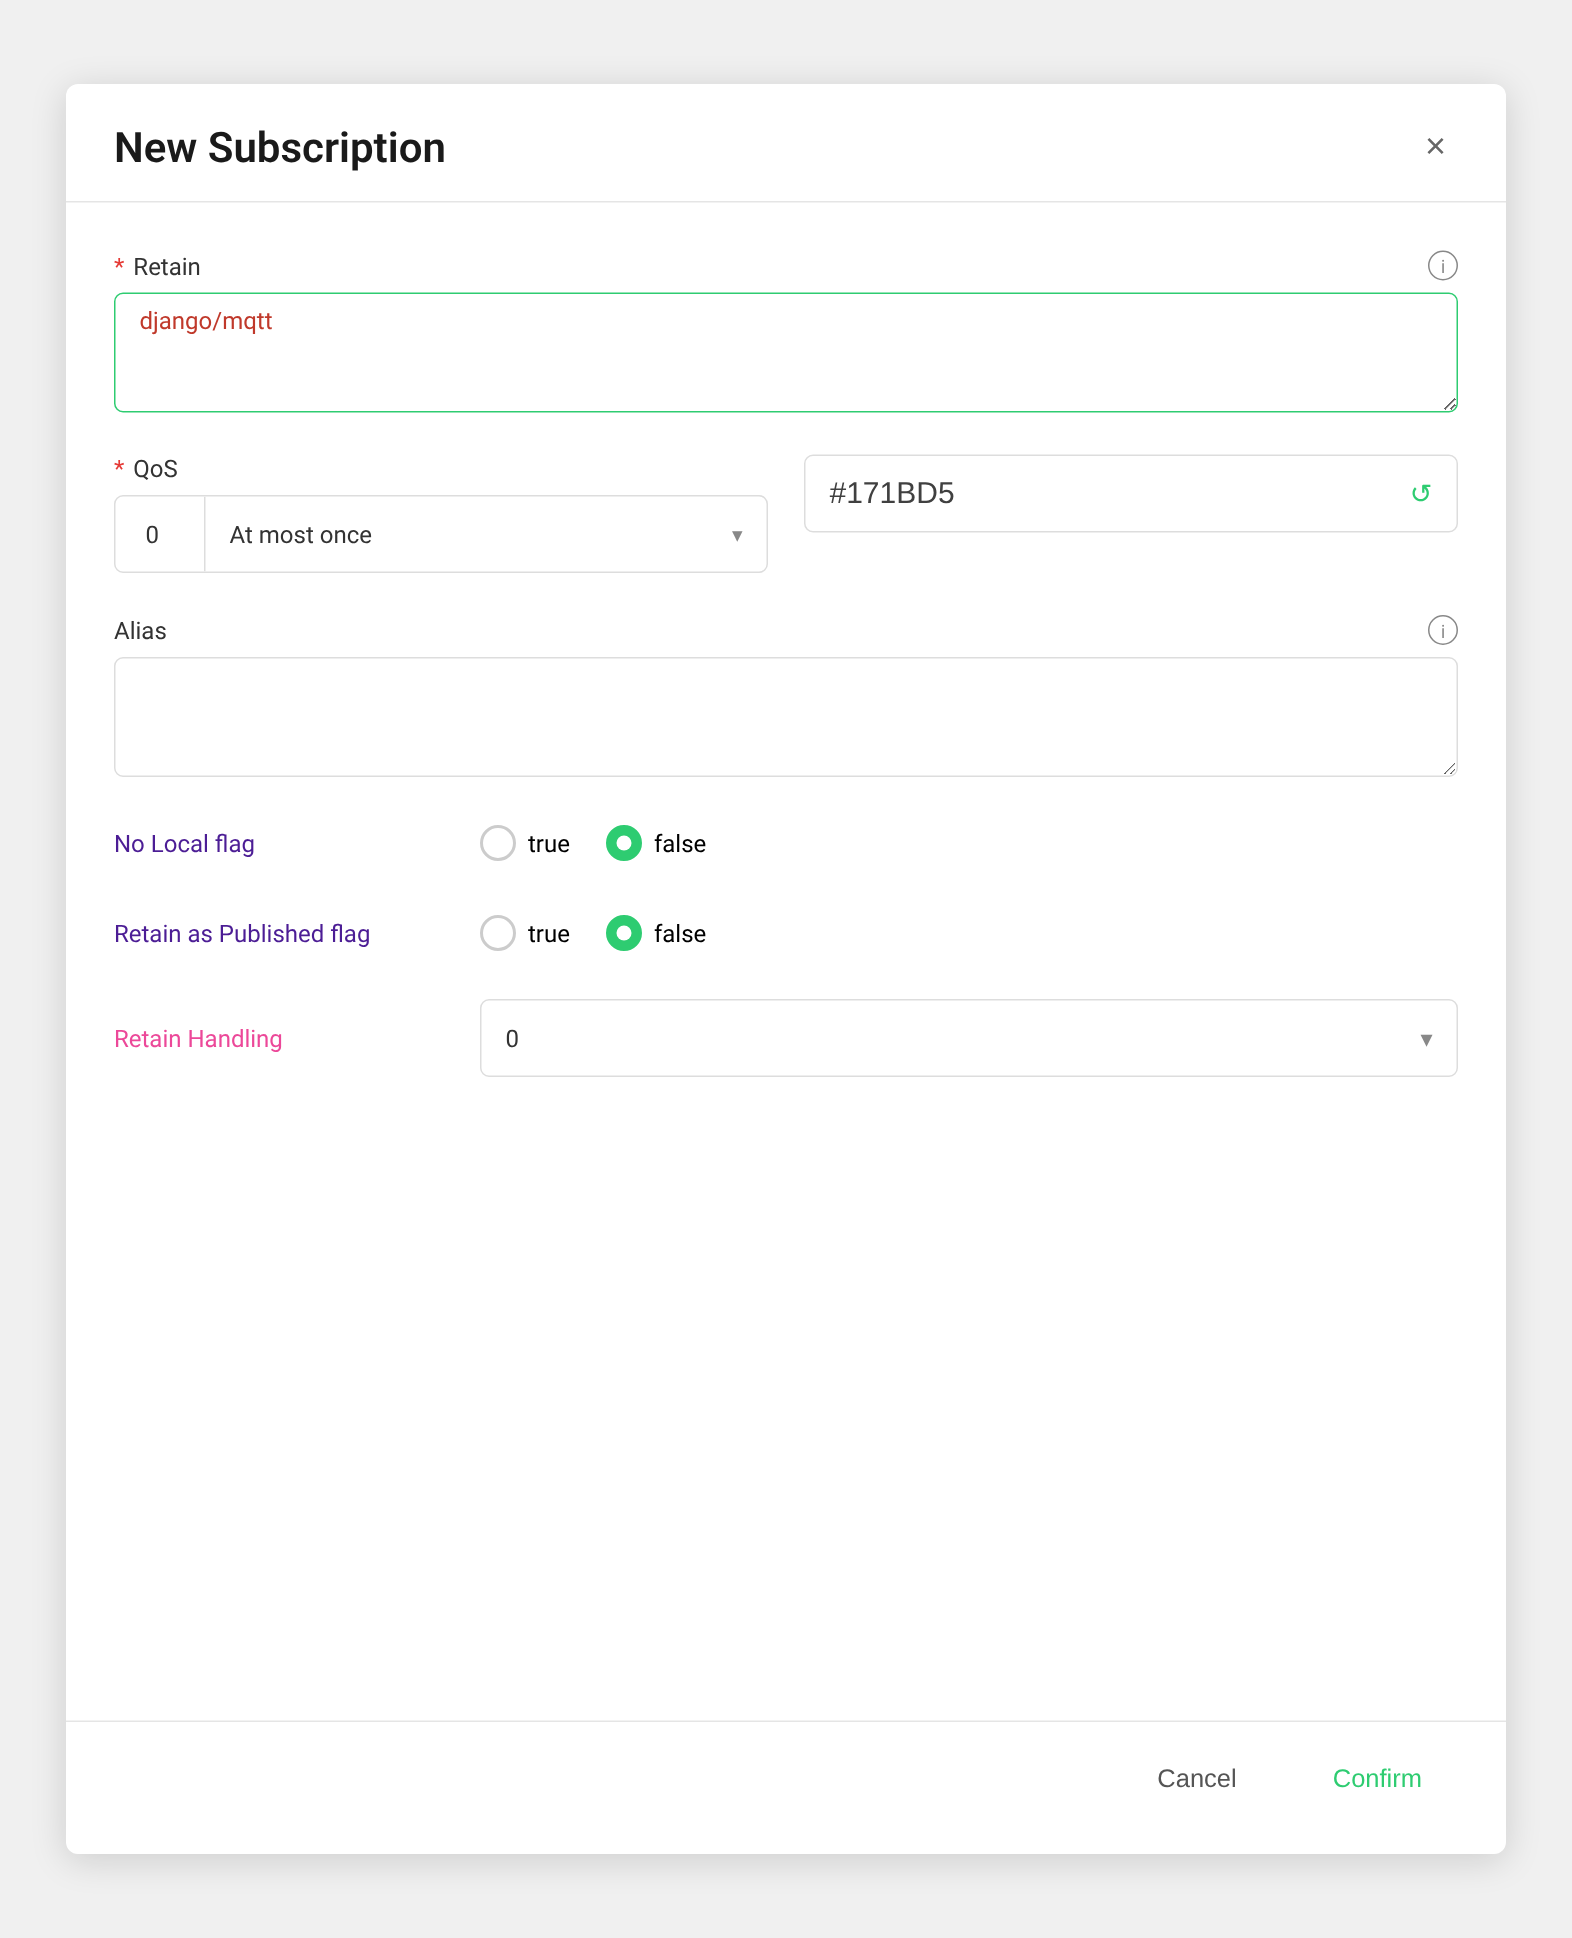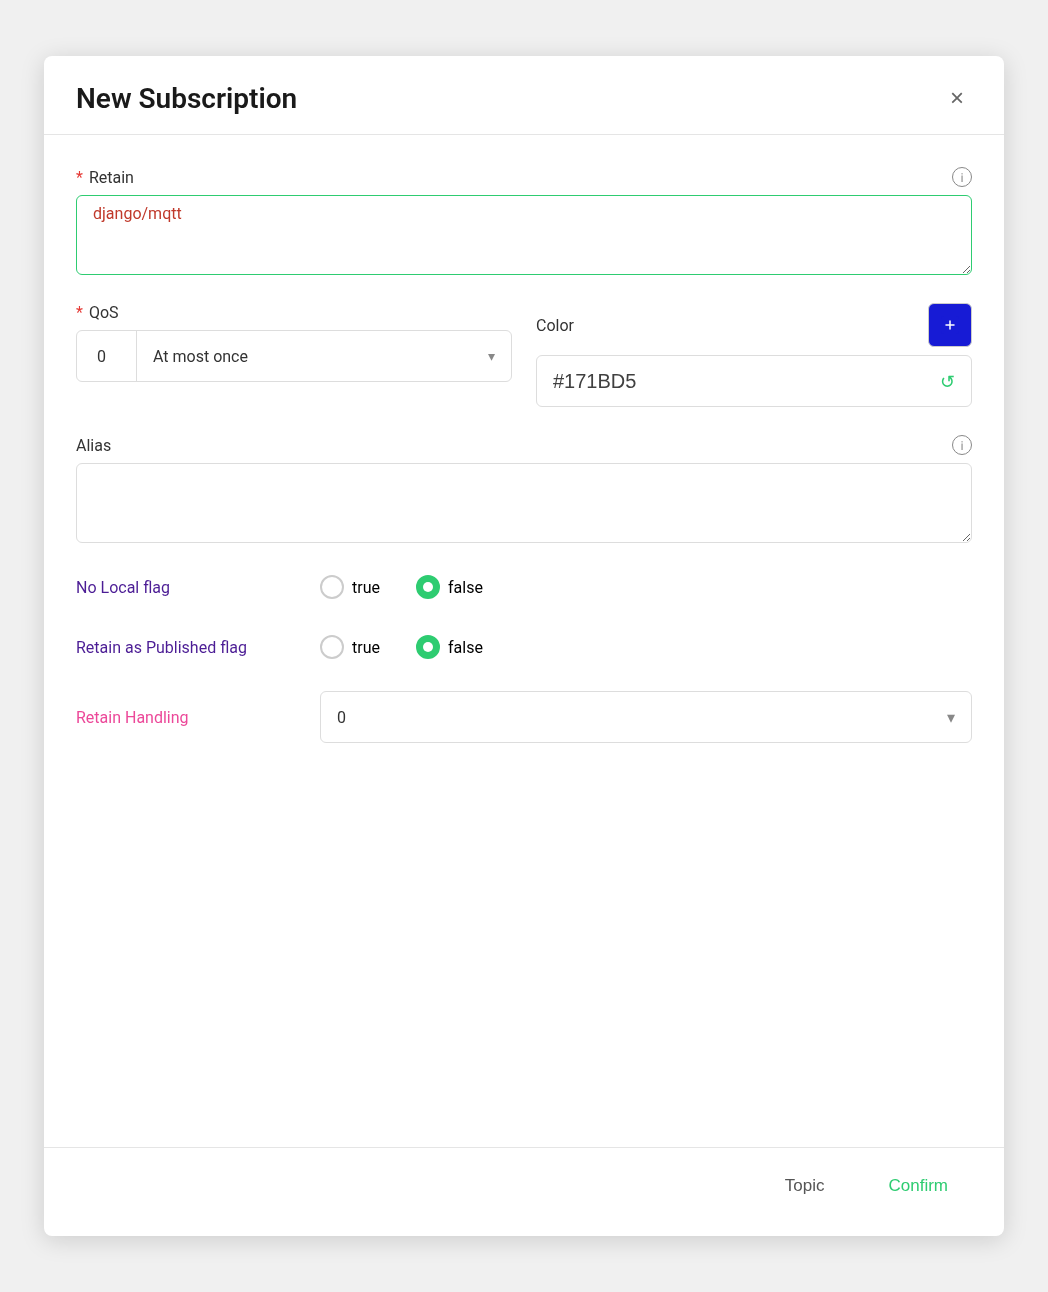--- a/index.html
+++ b/index.html
@@ -220,21 +220,21 @@
       padding: 4px 0;
     }
     .flag-label {
       font-size: 16px;
       color: #4c1d95;
       min-width: 220px;
     }
     .radio-group {
       display: flex;
       align-items: center;
-      gap: 36px;
+      gap: 24px;
     }
     .radio-option {
       display: flex;
       align-items: center;
       gap: 8px;
       cursor: pointer;
       font-size: 16px;
     }
     .radio-circle {
       width: 24px;
@@ -348,29 +348,20 @@
           </span>
         </div>
         <div class="qos-dropdown">
           <span class="qos-number">0</span>
           <span class="qos-label">At most once</span>
           <span class="qos-arrow">▾</span>
         </div>
       </div>
 
       <div class="col-right">
-        <div class="label-row" style="margin-bottom:8px;">
-          <span class="color-label">Color</span>
-          <div class="color-swatch">
-            <svg viewBox="0 0 18 18" fill="none" xmlns="http://www.w3.org/2000/svg">
-              <rect width="18" height="18" rx="3" fill="#171BD5"></rect>
-              <path d="M5 9h8M9 5v8" stroke="white" stroke-width="1.5" stroke-linecap="round"></path>
-            </svg>
-          </div>
-        </div>
         <div class="color-input-row">
           <input type="text" style="color: #404040; font-size: 20px;" value="#171BD5">
           <span class="refresh-icon">↺</span>
         </div>
       </div>
     </div>
 
     <div class="field-group">
       <div class="label-row">
         <span class="field-label">Alias</span>
@@ -412,16 +403,16 @@
       <span class="retain-label">Retain Handling</span>
       <div class="retain-dropdown">
         <span class="retain-value">0</span>
         <span style="color:#888;">▾</span>
       </div>
     </div>
 
   </div>
 
   <div class="dialog-footer">
-    <button class="btn-cancel">Topic</button>
+    <button class="btn-cancel">Cancel</button>
     <button class="btn-confirm">Confirm</button>
   </div>
 </div>
 
 </body></html>

